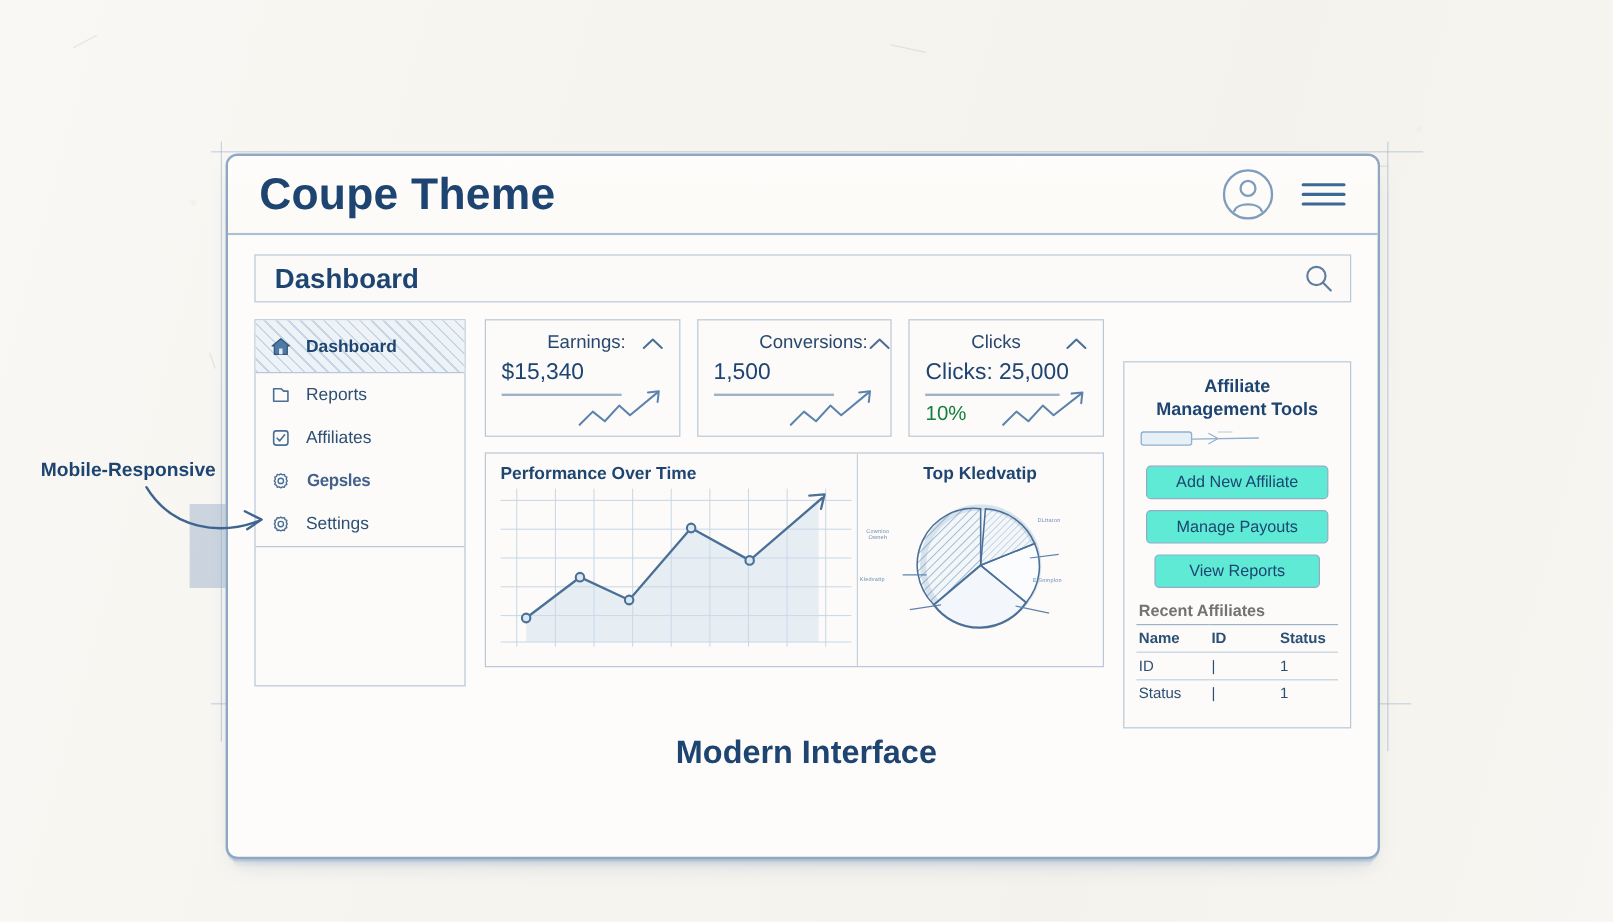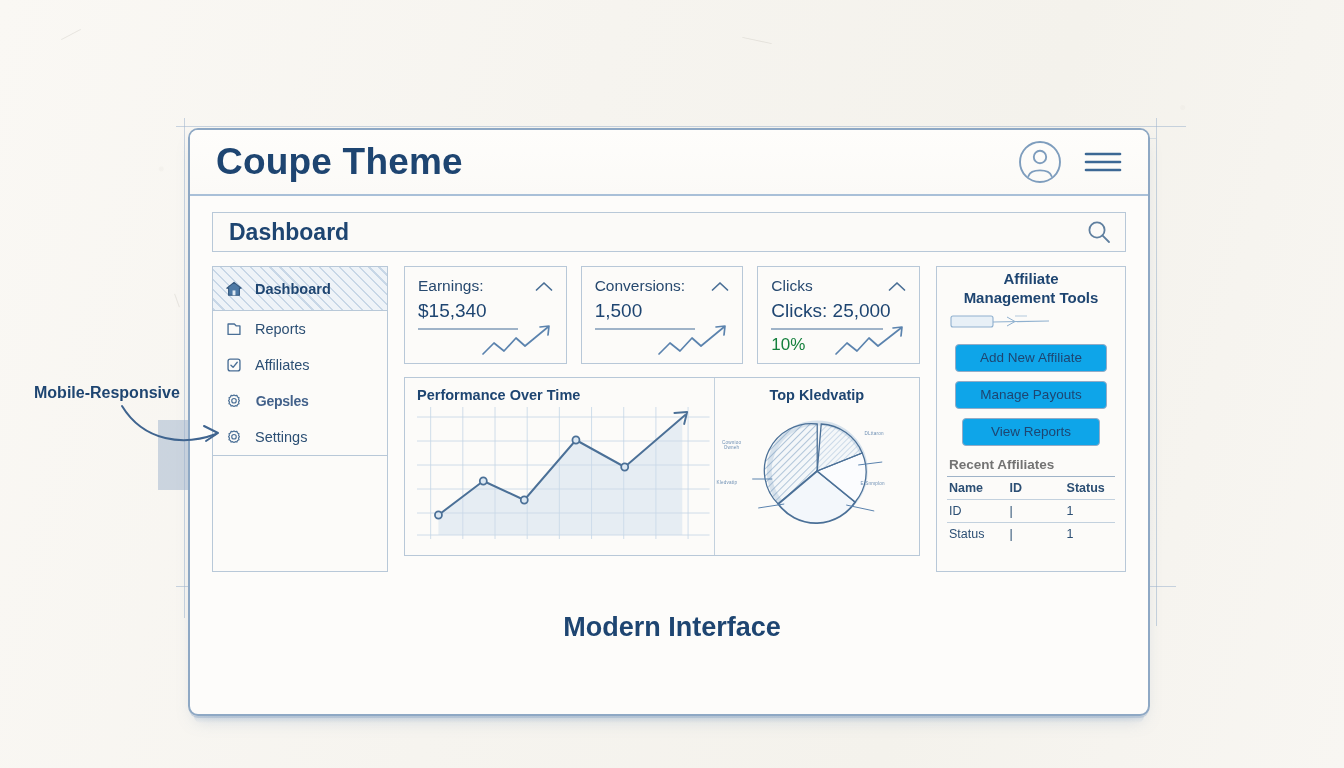--- a/index.html
+++ b/index.html
@@ -108,21 +108,21 @@
     transform: scaleX(.97);
   }
 
   
   .stat-row { display: flex; gap: 14px; }
   .stat-card {
     flex: 1; border: 1.5px solid #b8c8d8; background: #fcfbf9;
     height: 98px; padding: 10px 12px 0 13px; position: relative; overflow: hidden;
   }
   .stat-top { display: flex; align-items: flex-start; }
-  .stat-label { font-size: 15.5px; color: #27496f; flex: 1; }
+  .stat-label { font-size: 15.5px; color: #27496f; flex: 1; margin-left: 38px; }
   .chev { flex: none; margin-top: 3px; }
   .stat-value { font-size: 19px; color: #1e4571; margin-top: 5px; }
   .stat-rule {
     height: 1.5px; background: #9fb3c8; width: 74%; margin-top: 6px;
   }
   .stat-sub { font-size: 17px; color: #15803d; margin-top: 5px; }
   .spark { position: absolute; right: 8px; bottom: 5px; }
 
   
   .charts {
@@ -135,30 +135,30 @@
     position: relative;
   }
   .chart-title { font-size: 14.5px; color: #1e4571; font-weight: 600; }
   .chart-title.center { text-align: center; }
   .pie-scribble { position:absolute; font-size:4.6px; color:#6f90b4;
      letter-spacing:.2px; filter: blur(.35px); white-space:nowrap;}
 
   
   .tools {
     border: 1.5px solid #b8c8d8; background: #fcfbf9;
-    height: 306px; padding: 3px 10px 0 10px;
-    display: flex; flex-direction: column;
+    height: 306px; padding: 12px 10px 0 10px;
+    display: flex; flex-direction: column; margin-top: 35px;
   }
   .tools-title {
     font-size: 15px; font-weight: bold; color: #1e4571;
     text-align: center; line-height: 1.25;
   }
   .tools-deco { margin: 4px 0 12px 2px; }
   .tool-btn {
-    border: 1.5px solid #93abc6; background: #0ea5e9;
+    border: 1.5px solid #93abc6; background: #5eead4;
     border-radius: 4px; height: 28px;
     display: flex; align-items: center; justify-content: center;
     font-size: 13.5px; color: #1e4571; margin-bottom: 9px;
     width: 90%; margin-left: auto; margin-right: auto;
   }
   .tool-btn.w2 { width: 82%; }
   .recent-title {
     font-size: 13.5px; font-weight: bold; color: #737373;
     margin: 2px 0 4px 2px;
   }

